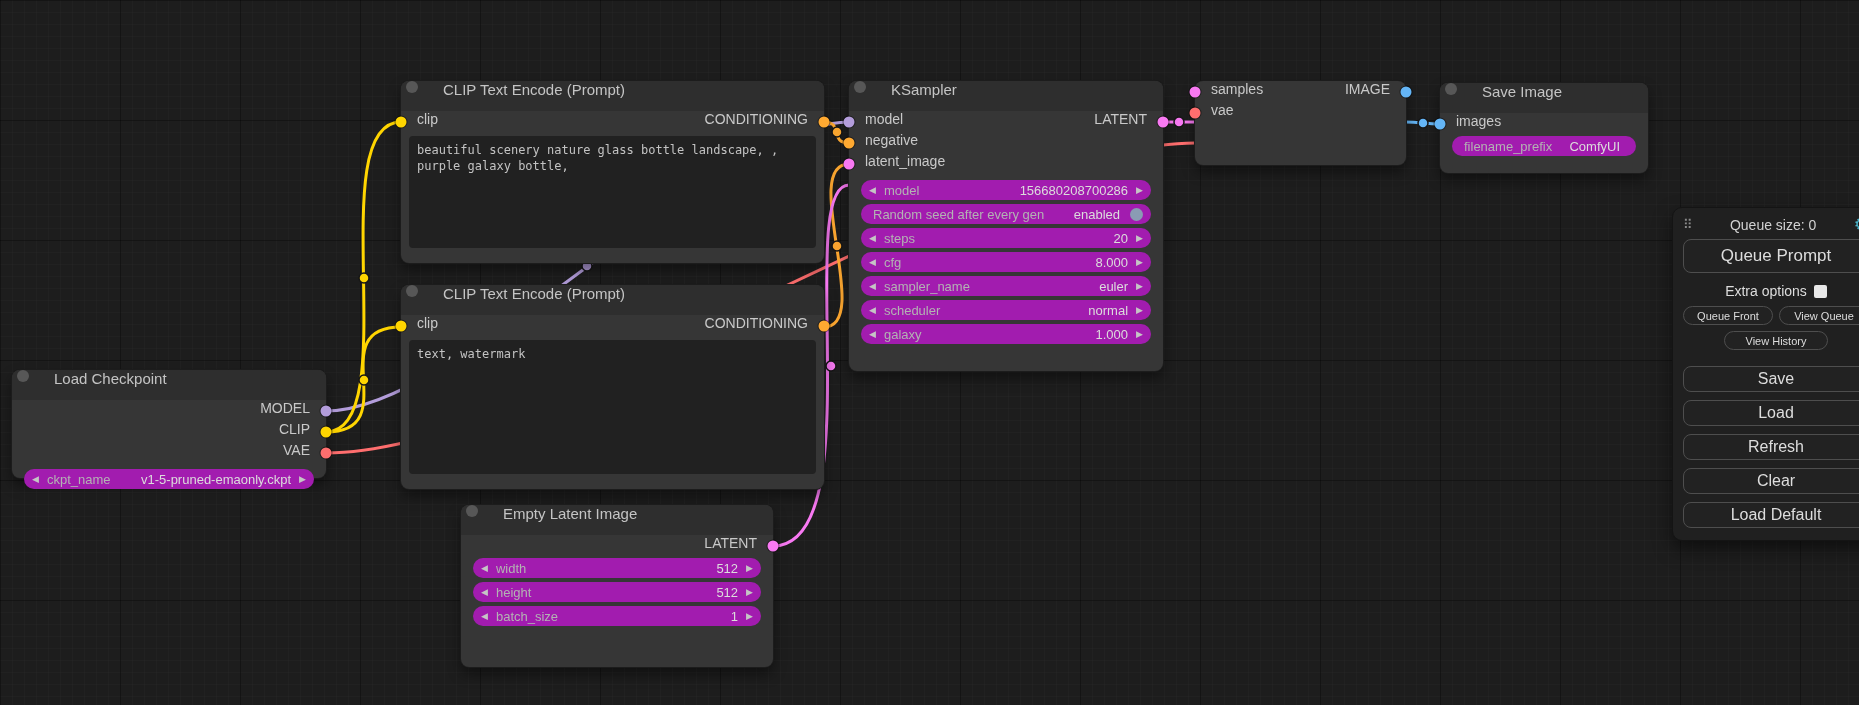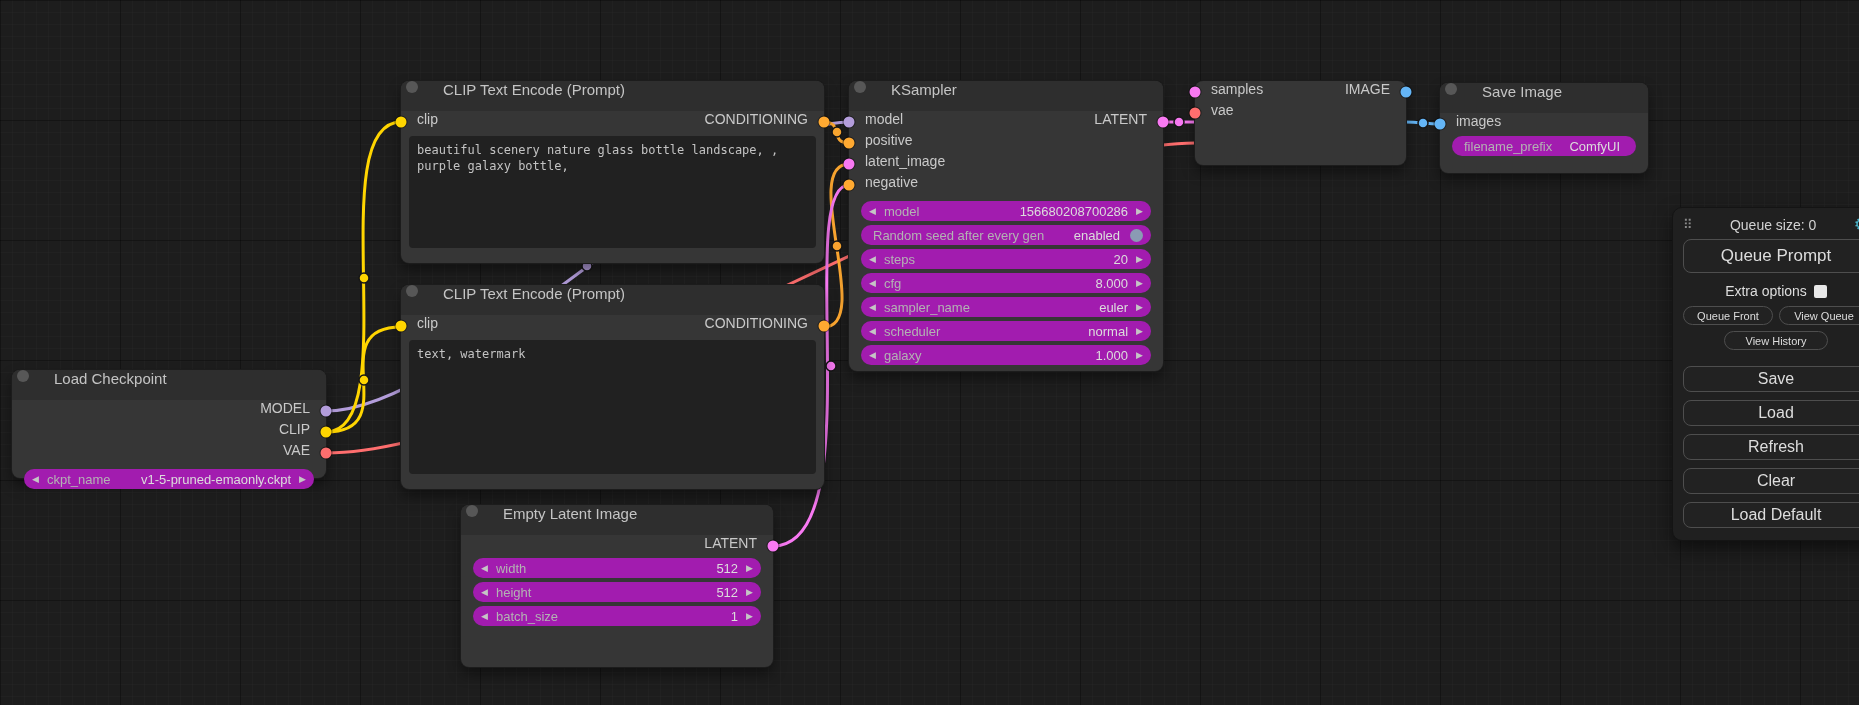--- a/index.html
+++ b/index.html
@@ -165,29 +165,25 @@
     </div>
     <div class="prow">
       <span class="pd pd-l bg-model"></span>
       <span>model</span>
       <span class="wfill"></span>
       <span>LATENT</span>
       <span class="pd pd-r bg-latent"></span>
     </div>
     <div class="prow">
       <span class="pd pd-l bg-conditioning"></span>
-      <span>positive</span>
+      <span>negative</span>
     </div>
     <div class="prow">
       <span class="pd pd-l bg-latent"></span>
       <span>latent_image</span>
-    </div>
-    <div class="prow">
-      <span class="pd pd-l bg-conditioning"></span>
-      <span>negative</span>
     </div>
     <div class="wstack">
       <div class="widget">
         <span class="warr">◀</span>
         <span class="wlabel">model</span>
         <span class="wfill"></span>
         <span class="wvalue">156680208700286</span>
         <span class="warr">▶</span>
       </div>
       <div class="widget no-arr">

